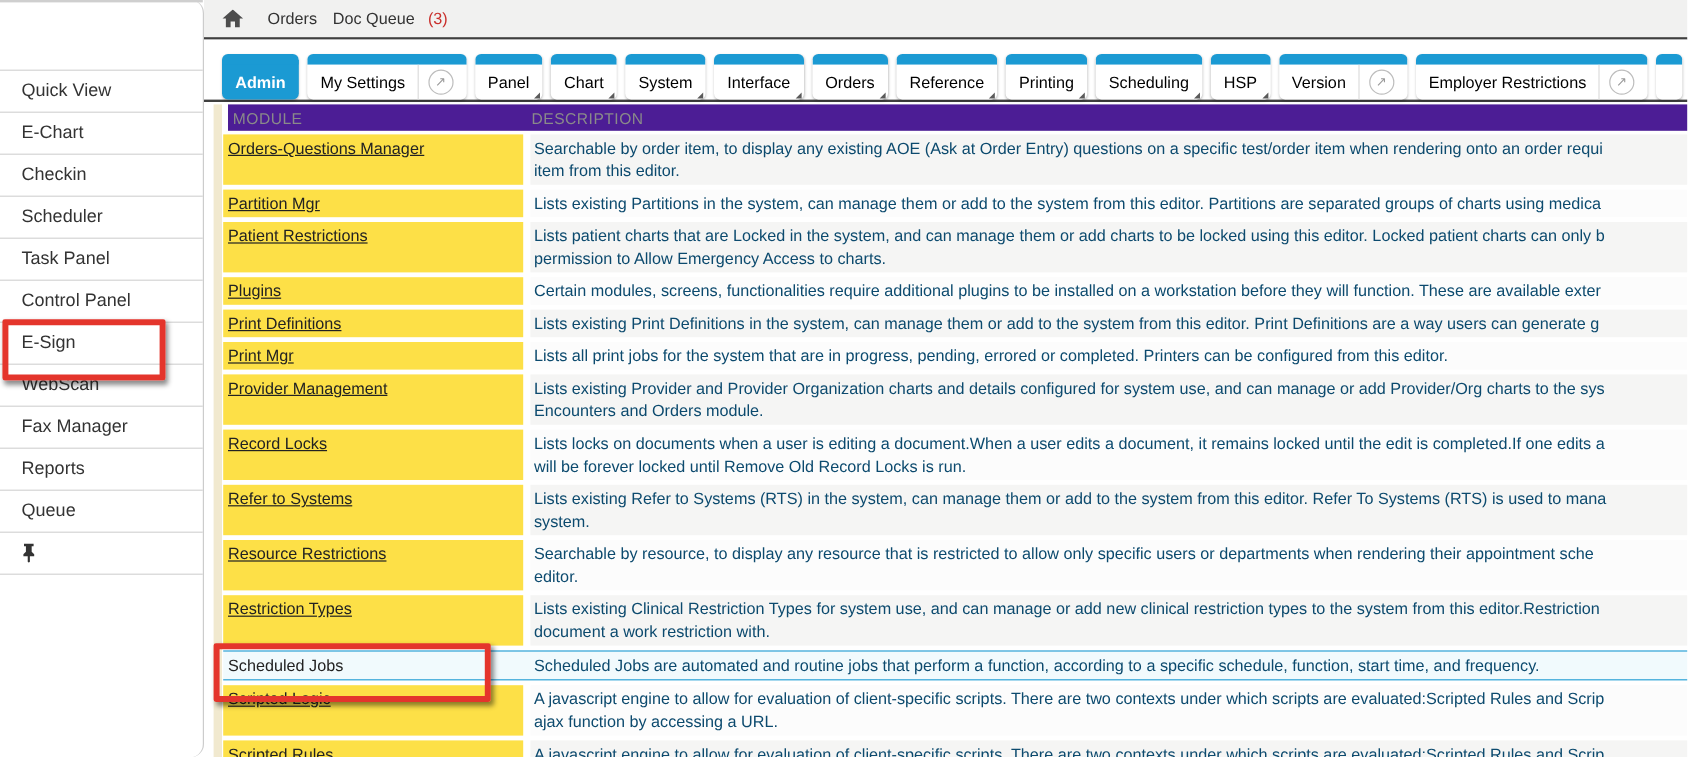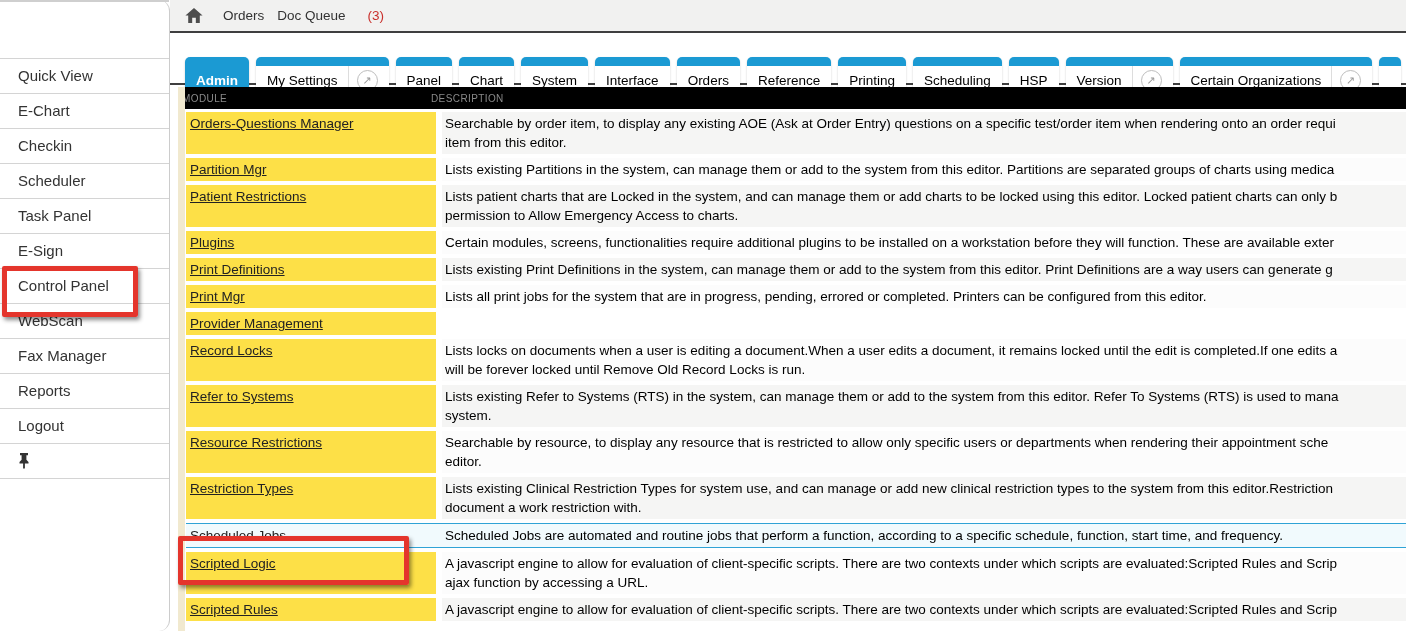--- a/index.html
+++ b/index.html
@@ -14,42 +14,42 @@
   .sb-item{height:35px;line-height:34px;border-top:1px solid #d4d4d4;padding-left:18px;font-size:15px;color:#333;box-sizing:border-box;cursor:pointer;white-space:nowrap;}
   .sb-item.pin-row{display:flex;align-items:center;}
   .sb-end{border-top:1px solid #d4d4d4;height:0;}
   .pin-svg{width:12px;height:16px;display:block;}
   
   .main{position:absolute;left:170px;top:0;right:1px;height:631px;}
   .breadcrumb-bar{height:33px;background:#f1f1f0;border-bottom:2px solid #3f3f3f;display:flex;align-items:center;padding-left:15px;box-sizing:border-box;}
   .home{display:flex;align-items:center;margin-right:20px;cursor:pointer;}
   .home svg{width:18px;height:15px;fill:#4d4d4d;}
   .crumb{font-size:13.5px;color:#333;margin-right:13px;cursor:pointer;}
-  .crumb.last{margin-right:22px;}
+  .crumb.last{margin-right:11px;}
   .crumb-badge{font-size:13.5px;color:#c9302c;}
   
-  .tabbar{height:52px;background:#fff;border-bottom:2px solid #3f3f3f;box-sizing:border-box;display:flex;align-items:flex-start;gap:7px;padding:24px 4px 0 15px;}
+  .tabbar{height:52px;background:#fff;border-bottom:2px solid #3f3f3f;box-sizing:border-box;display:flex;align-items:flex-start;gap:7px;padding:12px 4px 0 15px;}
   .tab{position:relative;display:flex;align-items:center;background:#fff;border-radius:5px;border-top:9px solid #1b9ad3;height:38px;box-sizing:border-box;padding:0 11px;box-shadow:0 1px 2px rgba(0,0,0,.22);cursor:pointer;}
   .tab-label{font-size:13.5px;color:#000000;white-space:nowrap;}
   .tab.active{background:#1b9ad3;}
   .tab.active .tab-label{color:#fff;font-weight:bold;}
   .caret{position:absolute;right:2px;bottom:1px;width:0;height:0;border-left:5px solid transparent;border-bottom:5px solid #5a5a5a;}
   .popout-wrap{border-left:1px solid #ddd;margin-left:10px;padding-left:8px;height:100%;display:flex;align-items:center;}
   .popout{display:flex;align-items:center;justify-content:center;width:19px;height:19px;border:1px solid #bdbdbd;border-radius:50%;color:#9a9a9a;font-size:11px;cursor:pointer;}
   
   .content{position:absolute;top:87px;left:0;right:0;bottom:0;}
   .col-strip{position:absolute;left:8px;top:0;bottom:0;width:7px;background:#f1e9cf;}
-  .thead{margin-left:8px;height:22px;background:#000000;display:flex;align-items:center;font-size:10px;color:#8a8a8a;letter-spacing:.4px;}
+  .thead{margin-left:20px;height:22px;background:#4c1d95;display:flex;align-items:center;font-size:13px;color:#8a8a8a;letter-spacing:.4px;}
   .th-mod{width:250px;padding-left:4px;box-sizing:border-box;}
   .th-desc{flex:1;padding-left:3px;}
   .tbody{margin-left:16px;margin-top:3px;}
   .row{display:flex;margin-bottom:4px;}
   .mod-cell{width:250px;box-sizing:border-box;padding:2px 4px;margin-right:6px;background:#fde047;}
   .mod-link{font-size:13.5px;color:#222;text-decoration:underline;line-height:19px;cursor:pointer;white-space:nowrap;}
-  .desc-cell{flex:1;padding:2px 0 2px 3px;font-size:13.5px;line-height:19px;color:#000000;white-space:pre;overflow:hidden;}
+  .desc-cell{flex:1;padding:2px 0 2px 3px;font-size:13.5px;line-height:19px;color:#0c4a6e;white-space:pre;overflow:hidden;}
   .row.shaded .desc-cell{background:#f5f5f4;}
   .row.light .desc-cell{background:#fcfcfc;}
   .row.selected{background:#f1fafd;border-top:1px solid #2fa3d6;border-bottom:1px solid #2fa3d6;}
   .row.selected .mod-cell,.row.selected .desc-cell{background:transparent;}
   .row.selected .mod-link{text-decoration:none;margin-top:13px;}
   
   .annotation-box{position:absolute;border:5px solid #e4352c;border-radius:2px;box-shadow:2px 3px 4px rgba(0,0,0,.45);z-index:10;}
   .box-control-panel{left:2px;top:266px;width:126px;height:41px;}
   .box-scheduled-jobs{left:178px;top:536px;width:221px;height:39px;}
 </style>
@@ -57,26 +57,26 @@
 <body>
 
 <div class="sidebar">
   <div class="sidebar-top"></div>
   <nav>
       <div class="sb-item"><span>Quick View</span></div>
       <div class="sb-item"><span>E-Chart</span></div>
       <div class="sb-item"><span>Checkin</span></div>
       <div class="sb-item"><span>Scheduler</span></div>
       <div class="sb-item"><span>Task Panel</span></div>
+      <div class="sb-item"><span>Control Panel</span></div>
       <div class="sb-item"><span>E-Sign</span></div>
-      <div class="sb-item"><span>Control Panel</span></div>
       <div class="sb-item"><span>WebScan</span></div>
       <div class="sb-item"><span>Fax Manager</span></div>
       <div class="sb-item"><span>Reports</span></div>
-      <div class="sb-item"><span>Logout</span></div>
+      <div class="sb-item"><span>Queue</span></div>
     </nav>
   <div class="sb-item pin-row">
     <svg class="pin-svg" viewBox="0 0 12 16">
       <path fill="#333" d="M2 0 h8 v2.2 h-1.6 v4.6 l2.1 2.1 v1.6 H6.9 v4.6 L6 16 5.1 15.1 V10.5 H1.5 V8.9 l2.1 -2.1 V2.2 H2 Z"></path>
     </svg>
   </div>
   <div class="sb-end"></div>
 </div>
 
 <div class="main">
@@ -137,21 +137,21 @@
         <span class="tab-label">HSP</span>
         <span class="caret"></span>
       </div>
       <div class="tab">
         <span class="tab-label">Version</span>
         <span class="popout-wrap">
           <span class="popout">↗</span>
         </span>
       </div>
       <div class="tab">
-        <span class="tab-label">Certain Organizations</span>
+        <span class="tab-label">Employer Restrictions</span>
         <span class="popout-wrap">
           <span class="popout">↗</span>
         </span>
       </div>
       <div class="tab"></div>
     </div>
 
   <div class="content">
     <div class="col-strip"></div>
     <div class="thead">
@@ -180,20 +180,22 @@
         <div class="row shaded">
           <div class="mod-cell"><a class="mod-link">Print Definitions</a></div>
           <div class="desc-cell">Lists existing Print Definitions in the system, can manage them or add to the system from this editor. Print Definitions are a way users can generate g</div>
         </div>
         <div class="row light">
           <div class="mod-cell"><a class="mod-link">Print Mgr</a></div>
           <div class="desc-cell">Lists all print jobs for the system that are in progress, pending, errored or completed. Printers can be configured from this editor.</div>
         </div>
         <div class="row shaded">
           <div class="mod-cell"><a class="mod-link">Provider Management</a></div>
+          <div class="desc-cell">Lists existing Provider and Provider Organization charts and details configured for system use, and can manage or add Provider/Org charts to the sys
+Encounters and Orders module.</div>
         </div>
         <div class="row light">
           <div class="mod-cell"><a class="mod-link">Record Locks</a></div>
           <div class="desc-cell">Lists locks on documents when a user is editing a document.When a user edits a document, it remains locked until the edit is completed.If one edits a
 will be forever locked until Remove Old Record Locks is run.</div>
         </div>
         <div class="row shaded">
           <div class="mod-cell"><a class="mod-link">Refer to Systems</a></div>
           <div class="desc-cell">Lists existing Refer to Systems (RTS) in the system, can manage them or add to the system from this editor. Refer To Systems (RTS) is used to mana
 system.</div>

